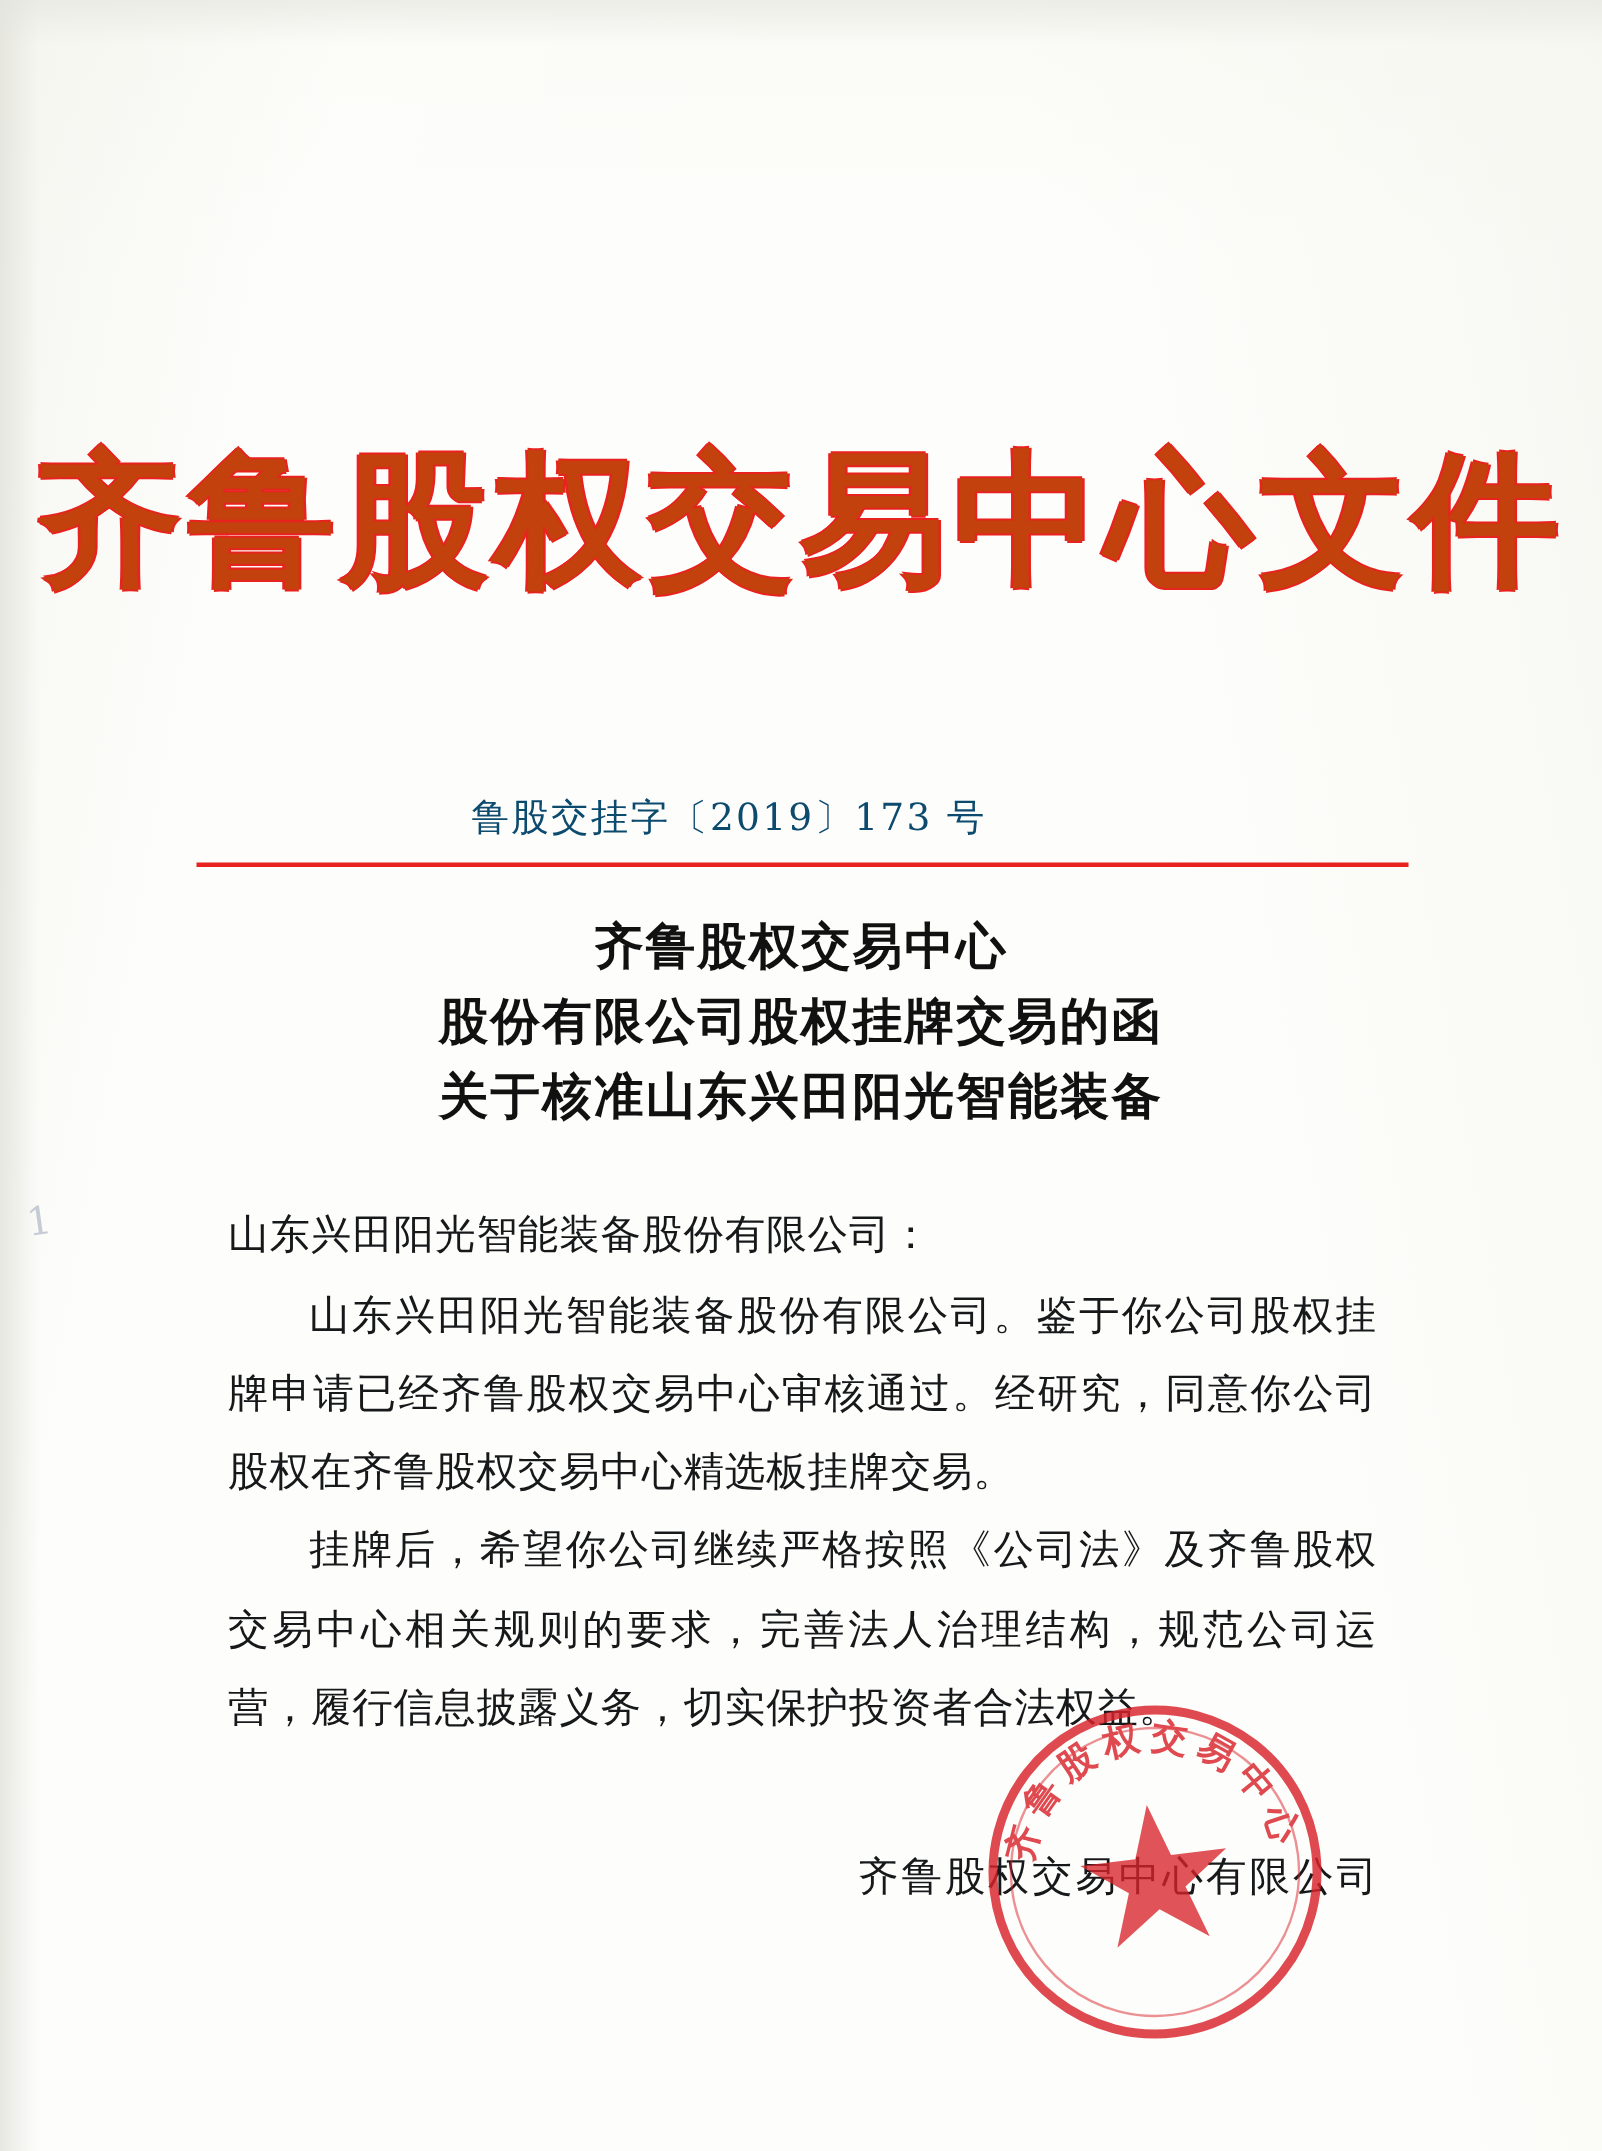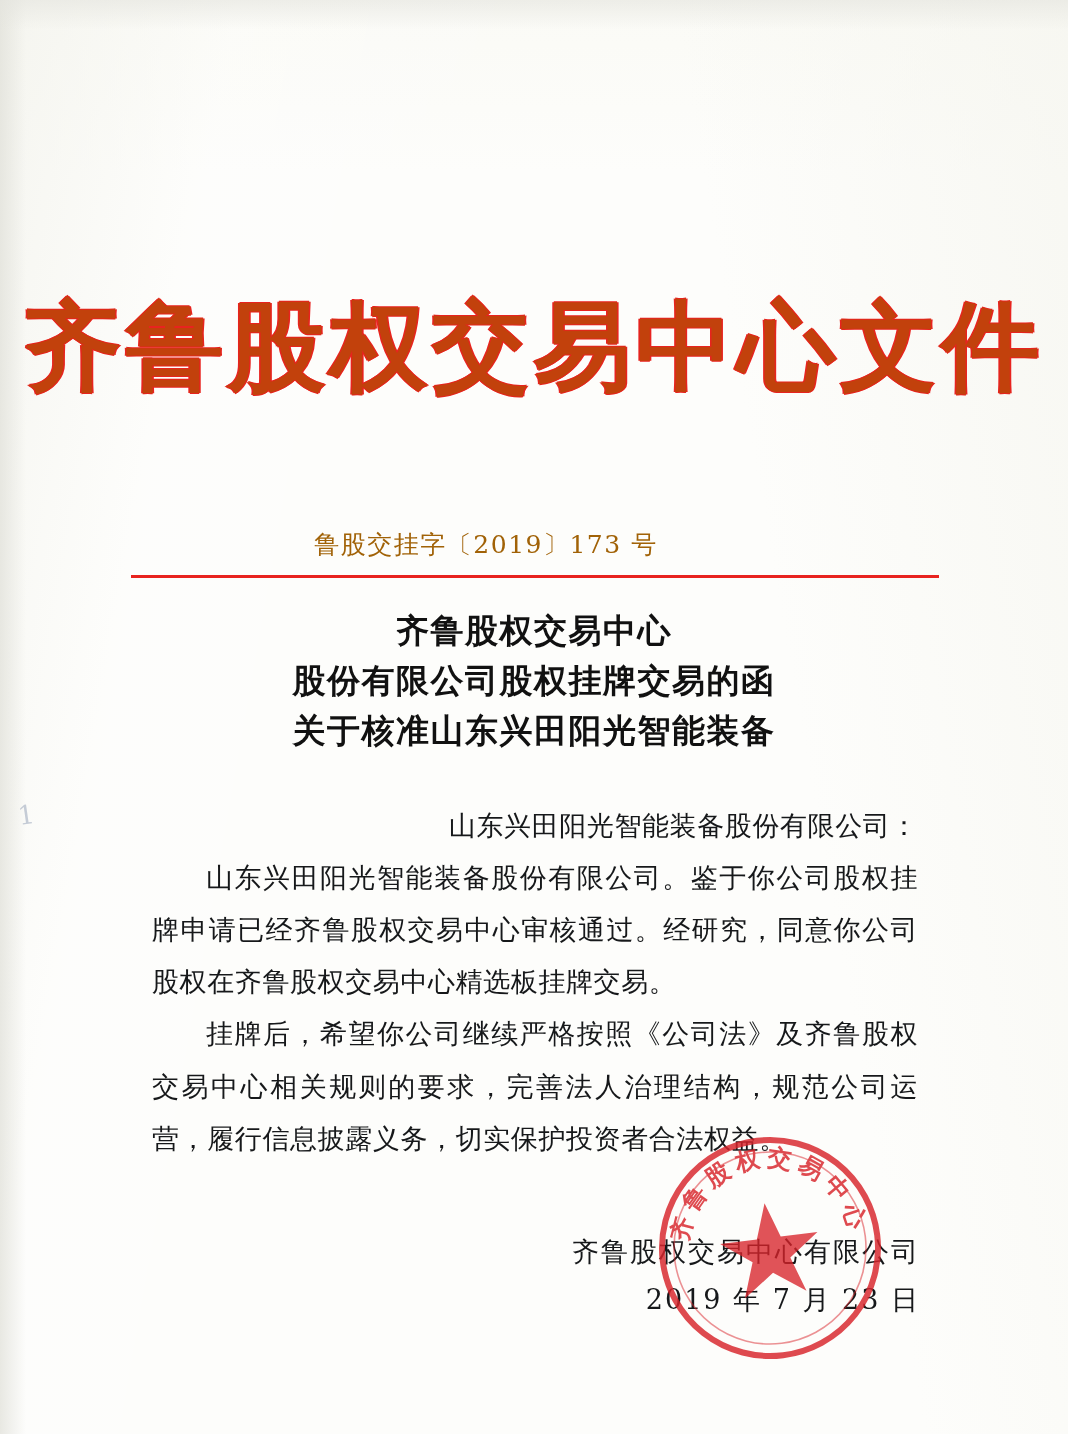--- a/index.html
+++ b/index.html
@@ -63,21 +63,21 @@
   }
 
   
   .doc-number {
     position: absolute;
     top: 528px;
     left: 0;
     width: 972px;
     text-align: center;
     font-size: 25px;
-    color: #a16207;
+    color: #0c4a6e;
     letter-spacing: 1.5px;
   }
 
   .red-rule {
     position: absolute;
     top: 575px;
     left: 131px;
     width: 808px;
     height: 3px;
     background: #e8231f;
@@ -102,21 +102,21 @@
   .body-block {
     position: absolute;
     top: 800px;
     left: 152px;
     width: 766px;
     font-size: 27px;
     line-height: 1.93;
     color: #16181a;
     letter-spacing: 0.6px;
   }
-  .salutation { text-align: right; }
+  .salutation { text-align: left; font-family: Liberation Mono, monospace; }
   .para {
     text-indent: 2em;
     text-align: justify;
     text-justify: inter-ideograph;
   }
   .closing { text-indent: 2em; }
 
   
   .signature {
     position: absolute;
@@ -179,21 +179,20 @@
   </div>
 
   <div class="body-block">
     <div class="salutation">山东兴田阳光智能装备股份有限公司：</div>
     <div class="para">山东兴田阳光智能装备股份有限公司。鉴于你公司股权挂牌申请已经齐鲁股权交易中心审核通过。经研究，同意你公司股权在齐鲁股权交易中心精选板挂牌交易。</div>
     <div class="para">挂牌后，希望你公司继续严格按照《公司法》及齐鲁股权交易中心相关规则的要求，完善法人治理结构，规范公司运营，履行信息披露义务，切实保护投资者合法权益。</div>
   </div>
 
   <div class="signature">
     <div>齐鲁股权交易中心有限公司</div>
-    <div>2019 年 7 月 23 日</div>
   </div>
 
   <div class="seal">
     <svg width="230" height="230" viewBox="0 0 230 230" xmlns="http://www.w3.org/2000/svg">
       <g transform="rotate(-7 115 115)">
         <circle cx="115" cy="115" r="108" fill="none" stroke="#d8232a" stroke-width="6"></circle>
         <circle cx="115" cy="115" r="96" fill="none" stroke="#d8232a" stroke-width="1.6" opacity="0.6"></circle>
         <polygon points="115,70 127,105 164,105 134,127 146,162 115,140 84,162 96,127 66,105 103,105" fill="#d8232a" opacity="0.95"></polygon>
         <path id="sealArc" d="M 115,115 m -82,0 a 82,82 0 1,1 164,0" fill="none"></path>
         <text font-family="'DejaVu Serif','Liberation Serif',serif" font-size="24" font-weight="700" fill="#d8232a" letter-spacing="6">

